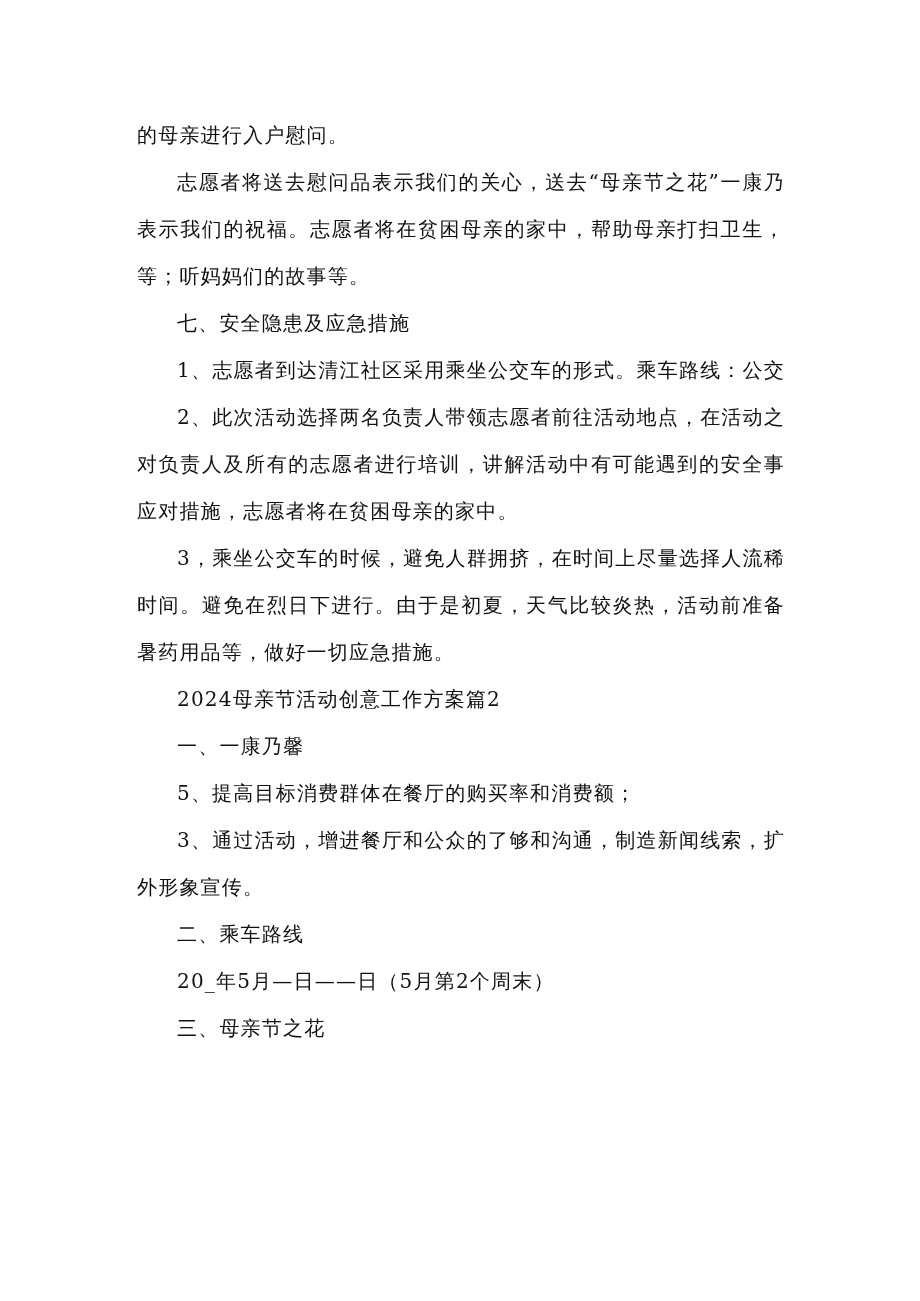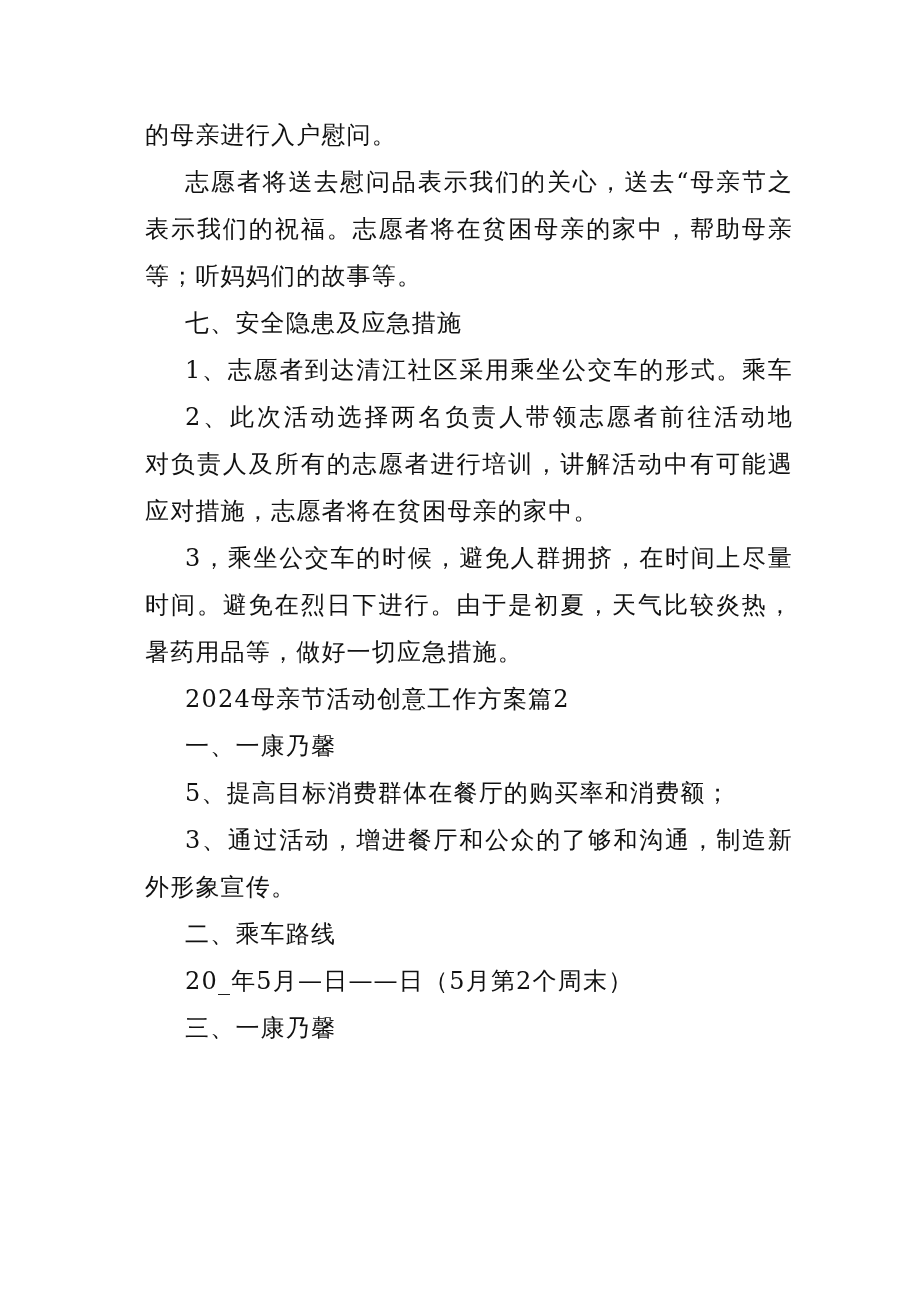--- a/index.html
+++ b/index.html
@@ -18,24 +18,23 @@
     .page {
       position: absolute;
       left: 137px;
       top: 112px;
       width: 648px;
     }
     .line {
       position: relative;
       height: 47px;
       line-height: 47px;
-      font-size: 24px;
+      font-size: 20px;
       white-space: nowrap;
       letter-spacing: 1.2px;
-      margin-left: 8px;
     }
     .indent {
       padding-left: 40px;
     }
     .justify {
       text-align: justify;
       text-align-last: justify;
       width: 648px;
       white-space: normal;
       overflow: hidden;
@@ -60,14 +59,14 @@
   <div class="line indent justify">3，乘坐公交车的时候，避免人群拥挤，在时间上尽量选择人流稀少的</div>
   <div class="line justify">时间。避免在烈日下进行。由于是初夏，天气比较炎热，活动前准备好一切</div>
   <div class="line">暑药用品等，做好一切应急措施。</div>
   <div class="line indent">2024母亲节活动创意工作方案篇2</div>
   <div class="line indent">一、一康乃馨</div>
   <div class="line indent">5、提高目标消费群体在餐厅的购买率和消费额；</div>
   <div class="line indent justify">3、通过活动，增进餐厅和公众的了够和沟通，制造新闻线索，扩大对</div>
   <div class="line">外形象宣传。</div>
   <div class="line indent">二、乘车路线</div>
   <div class="line indent">20_年5月—日——日（5月第2个周末）</div>
-  <div class="line indent">三、一康乃馨</div>
+  <div class="line indent">三、母亲节之花</div>
 </div>
 
 </body></html>

